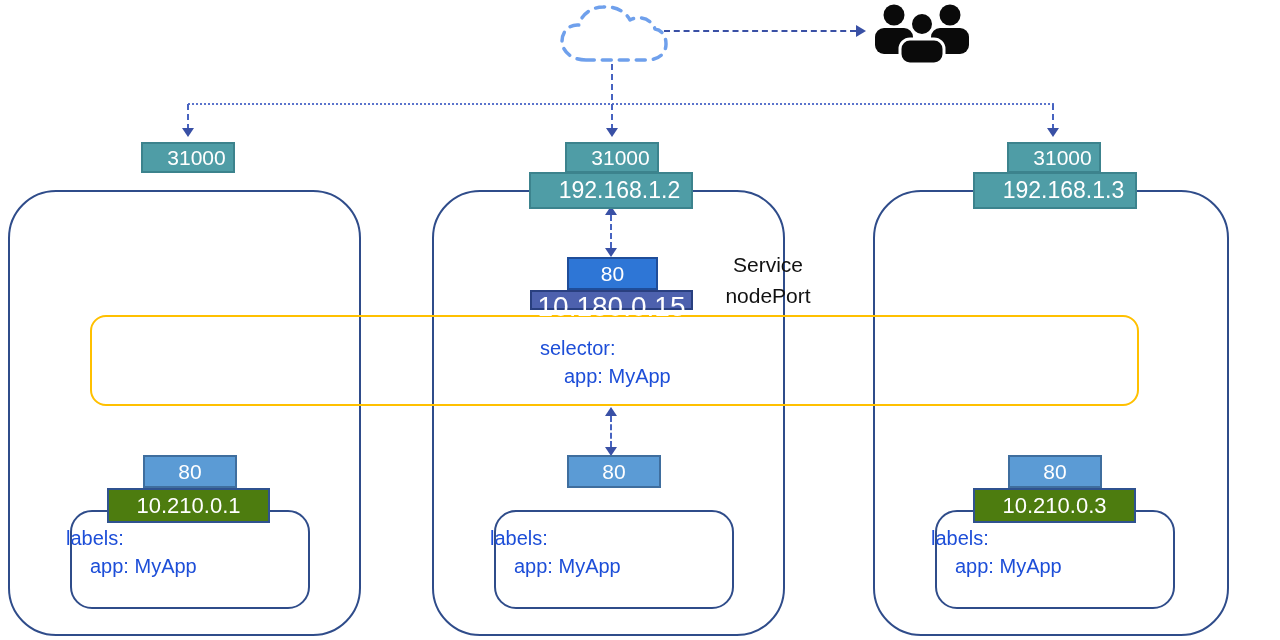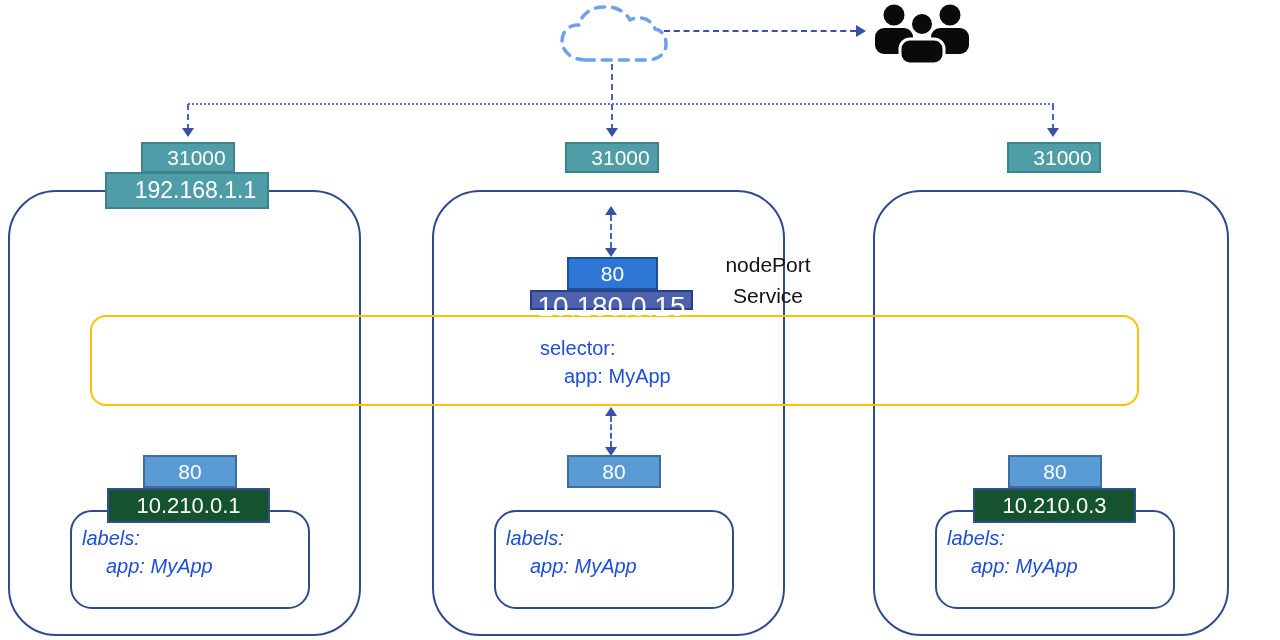--- a/index.html
+++ b/index.html
@@ -23,29 +23,29 @@
   }
   
   .badge{
     position:absolute;color:#fff;text-align:center;z-index:5;
     box-sizing:border-box;white-space:nowrap;
   }
   .teal{background:#4F9DA6;border:2px solid #3C838D;padding-left:17px;}
   .svc-port{background:#2E76D6;border:2px solid #1F4D99;}
   .svc-ip{background:#4D61AE;border:2px solid #293F7F;}
   .pod-port{background:#5B9BD5;border:2px solid #3F6E9E;}
-  .pod-ip{background:#14532d;border:2px solid #2F528F;}
+  .pod-ip{background:#4d7c0f;border:2px solid #2F528F;}
   .nport{left:133px;top:142px;width:94px;height:31px;font-size:21px;line-height:27px;}
   .nip{left:97px;top:172px;width:164px;height:37px;font-size:23px;line-height:33px;}
   .pport{left:135px;top:455px;width:94px;height:33px;font-size:21px;line-height:29px;}
   .pip{left:99px;top:488px;width:163px;height:35px;font-size:22px;line-height:31px;}
   
   .lbl{position:absolute;color:#1d4ed8;font-size:20px;line-height:28px;z-index:4;}
   .lbl .indent{padding-left:24px;}
-  .plabels{left:74px;top:524px;font-style:italic;}
+  .plabels{left:58px;top:524px;}
   .urls{position:absolute;left:972px;top:4px;color:#0a0a0a;font-size:22px;
         line-height:32px;font-weight:600;white-space:nowrap;z-index:4;}
   .svc-label{position:absolute;left:706px;top:249px;width:124px;text-align:center;
         color:#111;font-size:21px;line-height:31px;z-index:4;}
   
   .dashv{position:absolute;width:0;border-left:2px dashed #4763C0;z-index:3;}
   .dotth{position:absolute;height:0;border-top:2px dotted #5B74CC;z-index:3;}
   .dashh{position:absolute;height:0;border-top:2.5px dashed #3950A5;z-index:3;}
   .tri{position:absolute;width:0;height:0;z-index:3;}
   .tri.down{border-left:6px solid transparent;border-right:6px solid transparent;border-top:9px solid #3950A5;}
@@ -84,62 +84,63 @@
   <div class="tri down" style="left:1047px;top:128px;"></div>
 
   <div class="selector-band"></div>
 
   <div class="lbl" style="left:540px;top:334px;">
     <div>selector:</div>
     <div class="indent">app: MyApp</div>
   </div>
 
   <div class="svc-label">
+    <div>Service</div>
     <div>nodePort</div>
-    <div>Service</div>
   </div>
 
   <div class="badge svc-port" style="left:567px;top:257px;width:91px;height:33px;font-size:21px;line-height:29px;">80</div>
   <div class="badge svc-ip" style="left:530px;top:290px;width:163px;height:20px;font-size:28px;line-height:29px;">10.180.0.15</div>
 
   <div class="tri up" style="left:605px;top:206px;"></div>
   <div class="dashv" style="left:610px;top:215px;height:33px;"></div>
   <div class="tri down" style="left:605px;top:248px;"></div>
 
   <div class="tri up" style="left:605px;top:407px;"></div>
   <div class="dashv" style="left:610px;top:416px;height:31px;"></div>
   <div class="tri down" style="left:605px;top:447px;"></div>
 
   <div class="node-wrap" style="left:8px;">
     <div class="node-outline"></div>
     <div class="badge teal nport">31000</div>
-    <div class="badge teal nip">192.168.1.1</div>
     <div class="pod-outline"></div>
     <div class="badge pod-port pport">80</div>
     <div class="badge pod-ip pip">10.210.0.1</div>
     <div class="lbl plabels">
       <div>labels:</div>
       <div class="indent">app: MyApp</div>
     </div>
   </div>
 
   <div class="node-wrap" style="left:432px;">
     <div class="node-outline"></div>
     <div class="badge teal nport">31000</div>
+    <div class="badge teal nip">192.168.1.2</div>
     <div class="pod-outline"></div>
     <div class="badge pod-port pport">80</div>
     <div class="lbl plabels">
       <div>labels:</div>
       <div class="indent">app: MyApp</div>
     </div>
   </div>
 
   <div class="node-wrap" style="left:873px;">
     <div class="node-outline" style="width:352px;"></div>
     <div class="badge teal nport" style="left:134px;">31000</div>
+    <div class="badge teal nip" style="left:100px;">192.168.1.3</div>
     <div class="pod-outline"></div>
     <div class="badge pod-port pport">80</div>
     <div class="badge pod-ip pip" style="left:100px;">10.210.0.3</div>
     <div class="lbl plabels">
       <div>labels:</div>
       <div class="indent">app: MyApp</div>
     </div>
   </div>
 
 </div>

